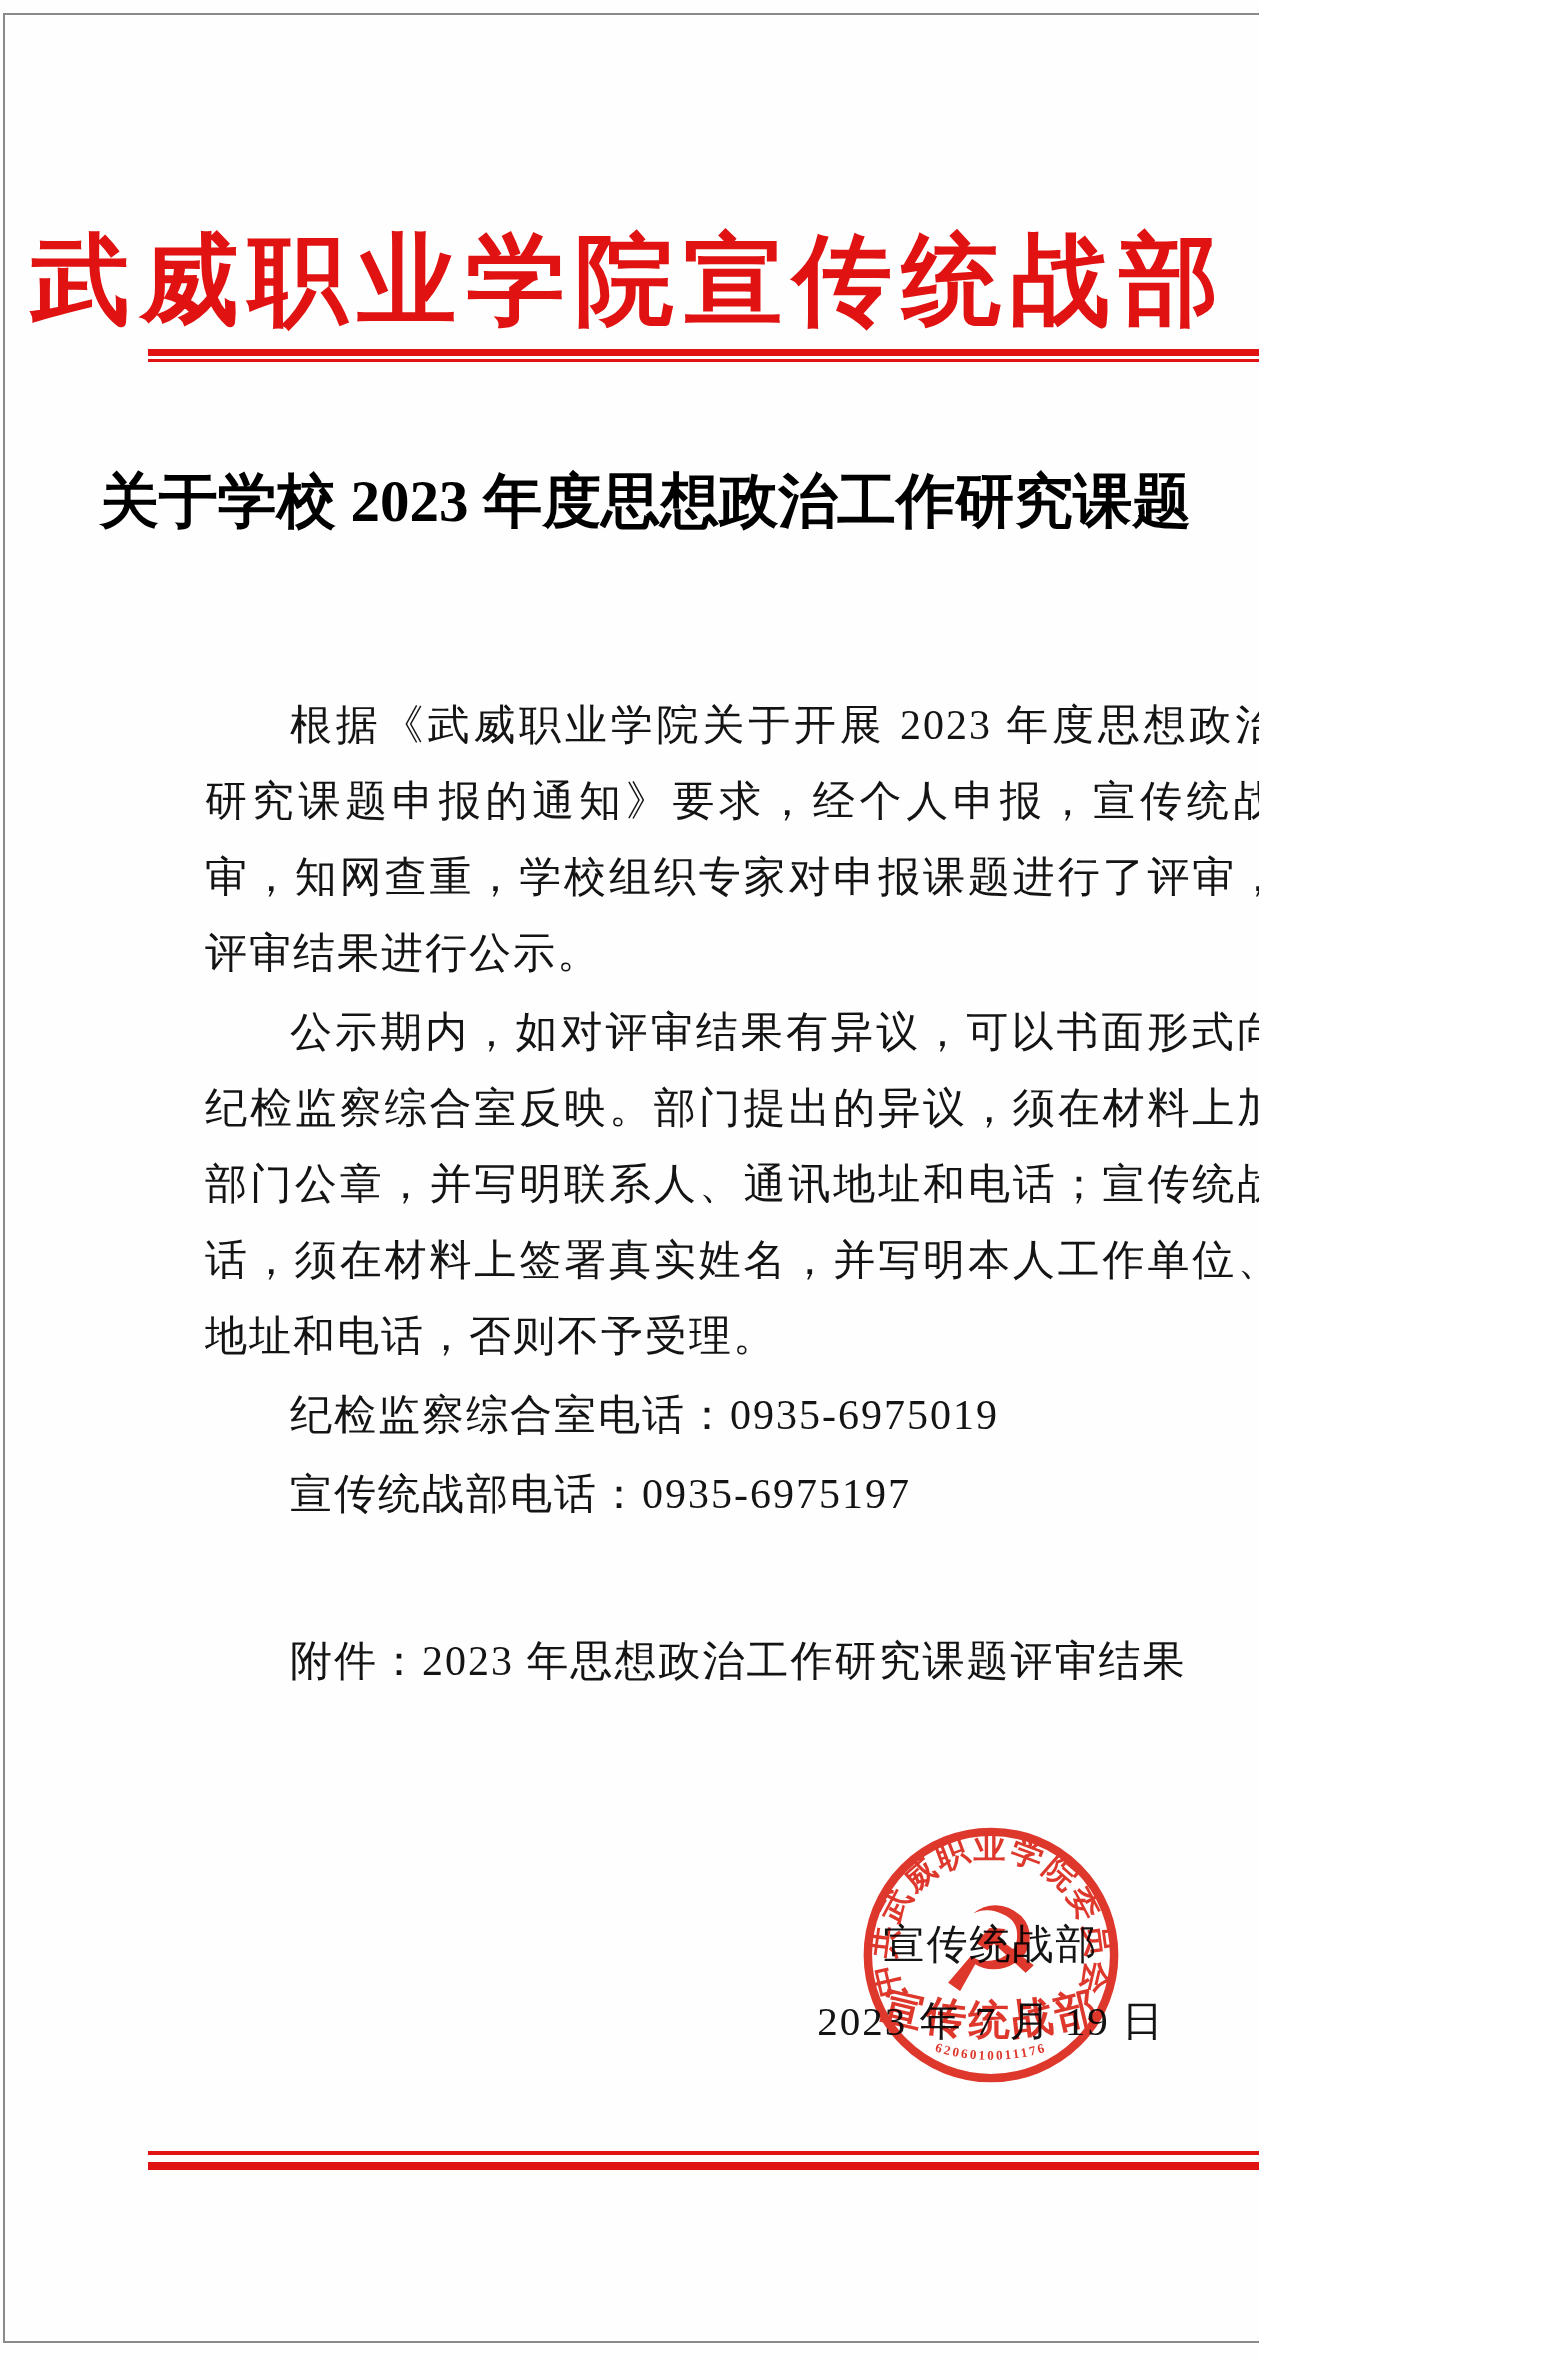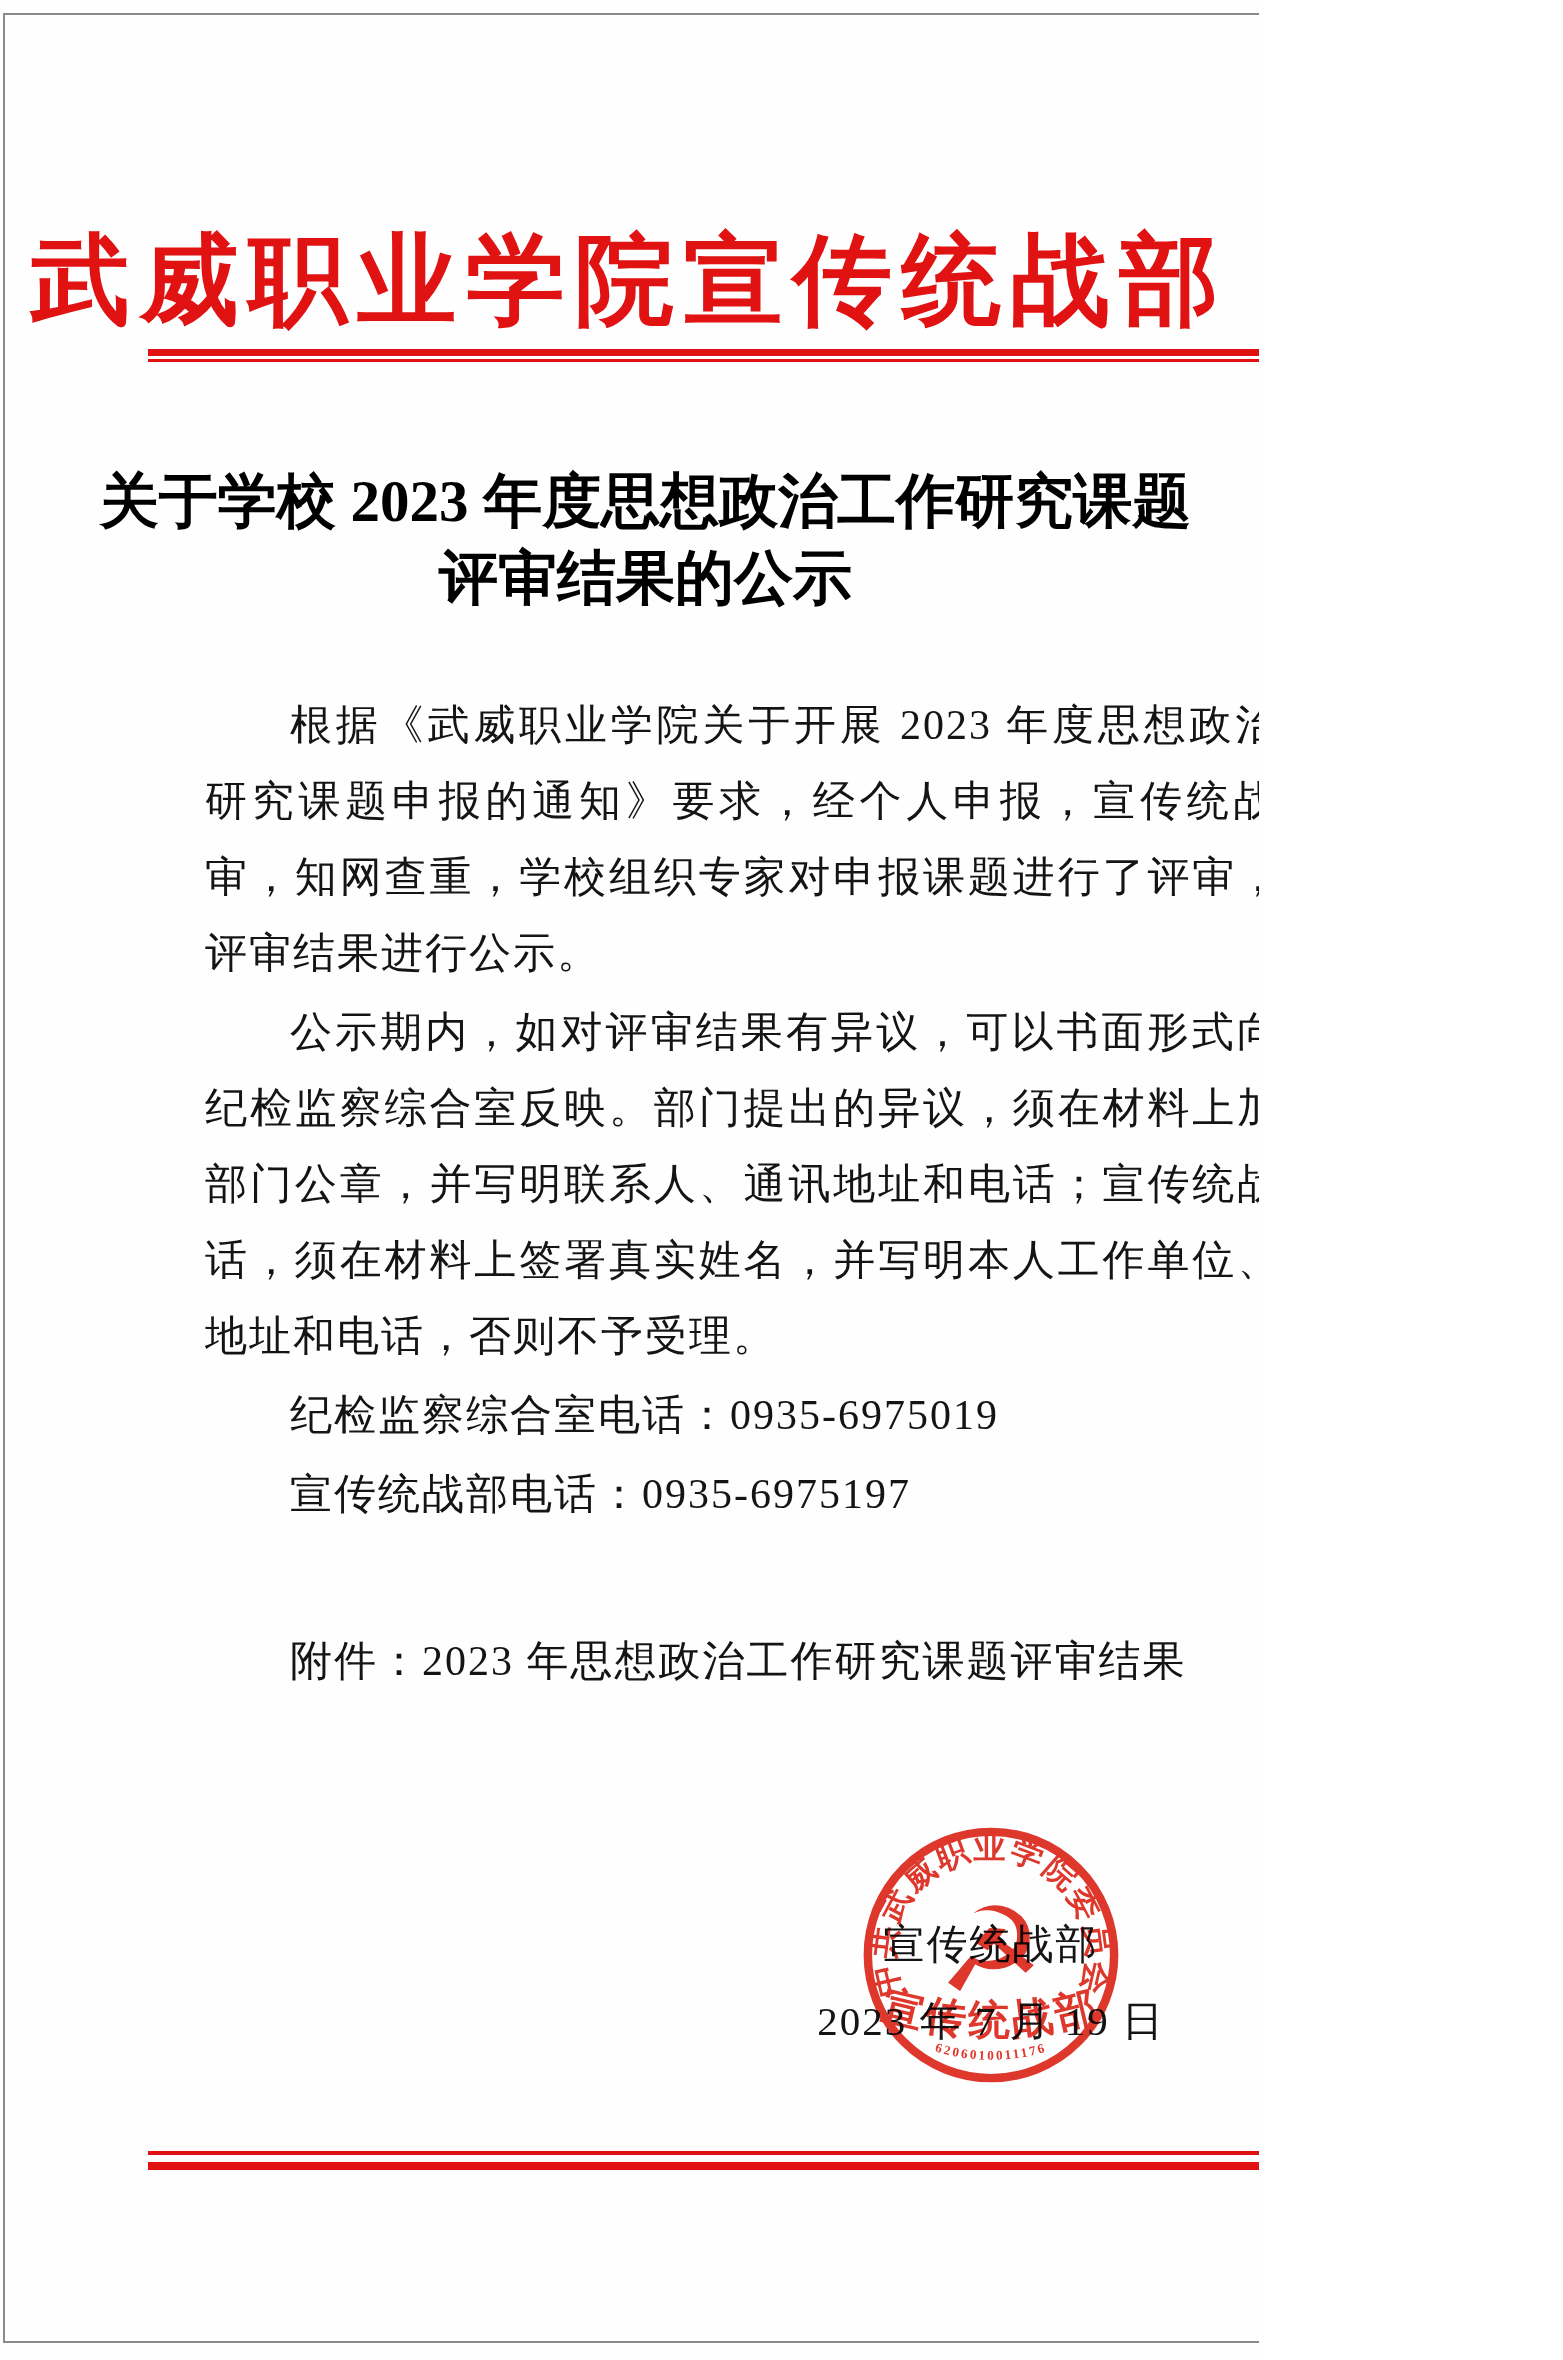--- a/index.html
+++ b/index.html
@@ -94,21 +94,20 @@
   <div class="letterhead">武威职业学院宣传统战部</div>
 
   <div class="rule rule-top">
     <div class="thick"></div>
     <div class="gap"></div>
     <div class="thin"></div>
   </div>
 
   <div class="doc-title">
     <div>关于学校 2023 年度思想政治工作研究课题</div>
-    <div>评审结果的公示</div>
   </div>
 
   <div class="body-text">
     <p>根据《武威职业学院关于开展 2023 年度思想政治工作研究课题申报的通知》要求，经个人申报，宣传统战部初审，知网查重，学校组织专家对申报课题进行了评审，现将评审结果进行公示。</p>
     <p>公示期内，如对评审结果有异议，可以书面形式向学校纪检监察综合室反映。部门提出的异议，须在材料上加盖本部门公章，并写明联系人、通讯地址和电话；宣传统战部电话，须在材料上签署真实姓名，并写明本人工作单位、通讯地址和电话，否则不予受理。</p>
     <p>纪检监察综合室电话：0935-6975019</p>
     <p>宣传统战部电话：0935-6975197</p>
     <p class="attachment">附件：2023 年思想政治工作研究课题评审结果</p>
   </div>
 

